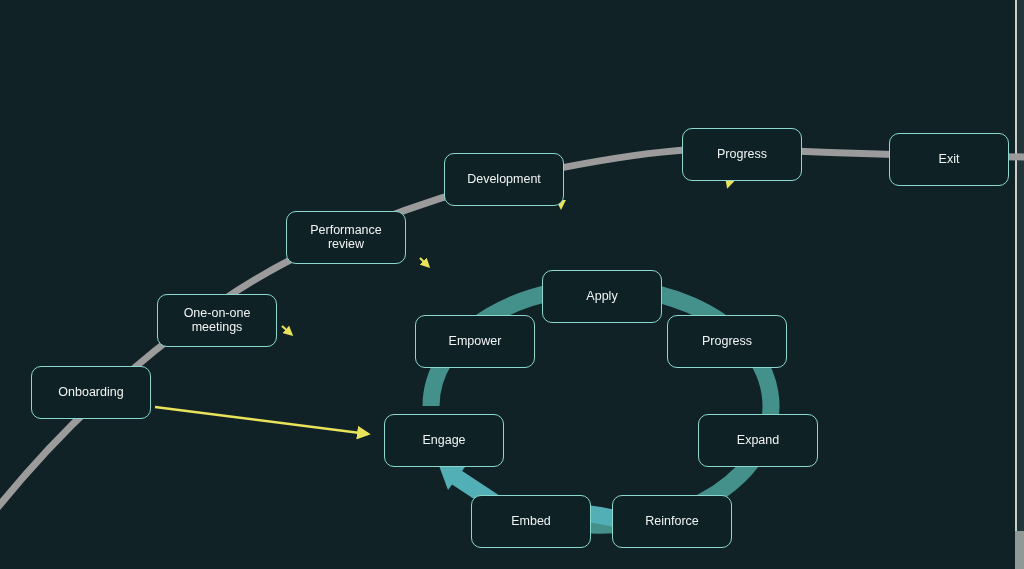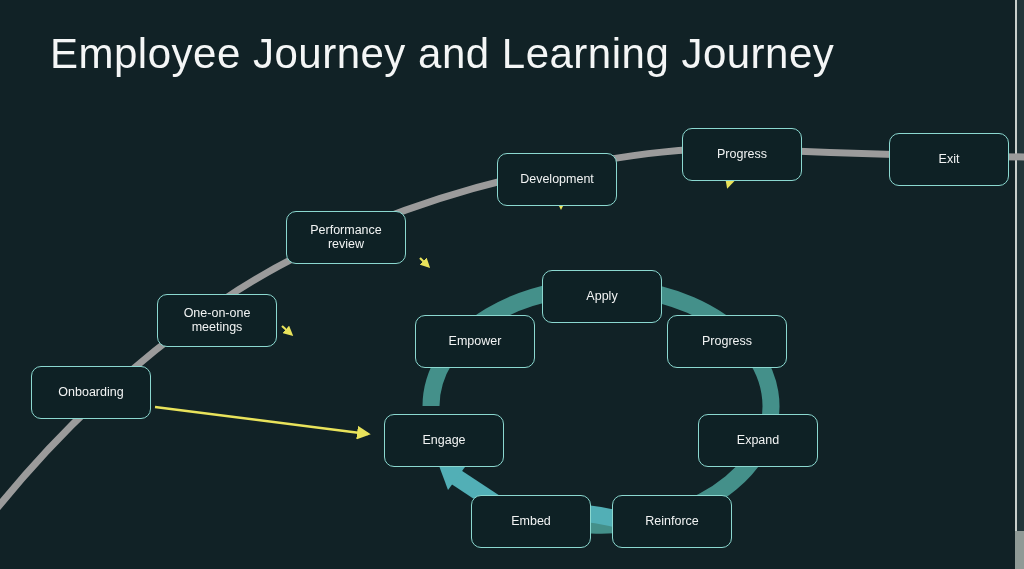--- a/index.html
+++ b/index.html
@@ -80,33 +80,32 @@
 
     <g>
       <line x1="155" y1="407" x2="368" y2="434" stroke-width="2.5" marker-end="url(#yh-l)" stroke="#e9e35b"></line>
       <line x1="282" y1="326" x2="291" y2="334" stroke-width="2.2" marker-end="url(#yh-s)" stroke="#e9e35b"></line>
       <line x1="420" y1="258" x2="428" y2="266" stroke-width="2.2" marker-end="url(#yh-s)" stroke="#e9e35b"></line>
       <line x1="561" y1="198" x2="561" y2="207" stroke-width="2.2" marker-end="url(#yh-s)" stroke="#e9e35b"></line>
       <line x1="731" y1="176" x2="728" y2="186" stroke-width="2.2" marker-end="url(#yh-s)" stroke="#e9e35b"></line>
     </g>
   </svg>
 
-  <h1 class="page-title">Employee Journey and Learning Journey</h1>
 
   <div id="journey-nodes">
       <div class="node" style="left: 31px; top: 366px;">
         <span>Onboarding</span>
       </div>
       <div class="node" style="left: 157px; top: 294px;">
         <span>One-on-one meetings</span>
       </div>
       <div class="node" style="left: 286px; top: 211px;">
         <span>Performance review</span>
       </div>
-      <div class="node" style="left: 497px; top: 153px; align-items: center;">
+      <div class="node" style="left: 444px; top: 153px; align-items: center;">
         <span>Development</span>
       </div>
       <div class="node" style="left: 682px; top: 128px;">
         <span>Progress</span>
       </div>
       <div class="node" style="left: 889px; top: 133px;">
         <span>Exit</span>
       </div>
     </div>
   <div id="cycle-nodes">

